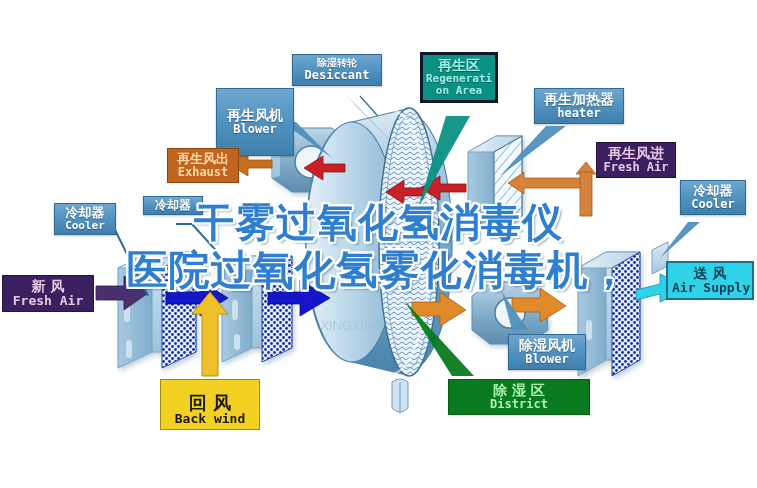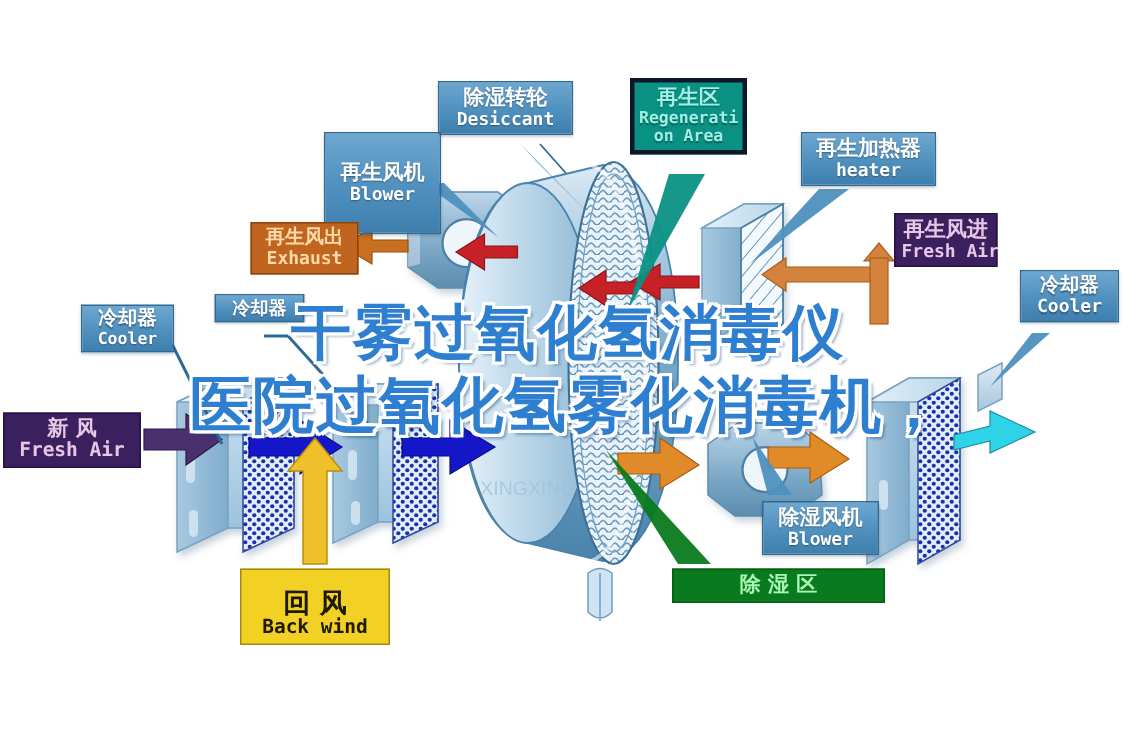--- a/index.html
+++ b/index.html
@@ -314,41 +314,41 @@
       <path d="M452 376 L474 376 L404 300 Z" fill="#0a7a1e" opacity=".95"></path>
 
       <path d="M92 232 L110 232 L150 300 Z" fill="#4f90bf" opacity=".0"></path>
       <path d="M100 230 L115 230 L148 296" fill="none" stroke="#2f6a95" stroke-width="2"></path>
 
       <path d="M176 224 L192 224 L250 288" fill="none" stroke="#2f6a95" stroke-width="2"></path>
     </g>
   </svg>
 
   <div class="label lb-blue" style="left:292px; top:54px; width:90px; padding:3px 4px;">
-    <span class="cn" style="font-size:14px;">除湿转轮</span>
+    <span class="cn" style="font-size:10px;">除湿转轮</span>
     <span class="en" style="font-size:12px;">Desiccant</span>
   </div>
 
   <div class="label lb-blue" style="left:216px; top:88px; width:78px; padding:19px 4px;">
     <span class="cn" style="font-size:14px;">再生风机</span>
     <span class="en" style="font-size:12px;">Blower</span>
   </div>
 
   <div class="label lb-teal" style="left:420px; top:52px; width:78px; padding:3px 3px;">
     <span class="cn" style="font-size:14px;">再生区</span>
     <span class="en" style="font-size:11px;">Regenerati</span>
     <span class="en" style="font-size:11px;">on Area</span>
   </div>
 
   <div class="label lb-blue" style="left:534px; top:88px; width:90px; padding:3px 4px;">
     <span class="cn" style="font-size:14px;">再生加热器</span>
     <span class="en" style="font-size:12px;">heater</span>
   </div>
 
-  <div class="label lb-purple" style="left:596px; top:142px; width:69px; padding:3px 4px;">
+  <div class="label lb-purple" style="left:596px; top:142px; width:80px; padding:3px 4px;">
     <span class="cn" style="font-size:14px;">再生风进</span>
     <span class="en" style="font-size:12px;">Fresh Air</span>
   </div>
 
   <div class="label lb-blue" style="left:680px; top:180px; width:66px; padding:3px 4px;">
     <span class="cn" style="font-size:13px;">冷却器</span>
     <span class="en" style="font-size:12px;">Cooler</span>
   </div>
 
   <div class="label lb-orange" style="left:167px; top:148px; width:72px; padding:3px 4px;">
@@ -375,21 +375,26 @@
     <span class="en" style="font-size:13px;">Back wind</span>
   </div>
 
   <div class="label lb-blue" style="left:508px; top:334px; width:78px; padding:3px 4px;">
     <span class="cn" style="font-size:14px;">除湿风机</span>
     <span class="en" style="font-size:12px;">Blower</span>
   </div>
 
   <div class="label lb-green" style="left:448px; top:379px; width:142px; padding:3px 4px;">
     <span class="cn" style="font-size:14px;">除   湿   区</span>
-  </div>
-
+    <span class="en" style="font-size:12px;">District</span>
+  </div>
+
+  <div class="label lb-cyan" style="left:666px; top:261px; width:88px; padding:3px 4px;">
+    <span class="cn" style="font-size:14px;">送   风</span>
+    <span class="en" style="font-size:13px;">Air Supply</span>
+  </div>
 
   <div id="overlay-title">
     <span class="tline tline2">干雾过氧化氢消毒仪</span>
     <span class="tline">医院过氧化氢雾化消毒机，</span>
   </div>
 
 </div>
 
 </body></html>

